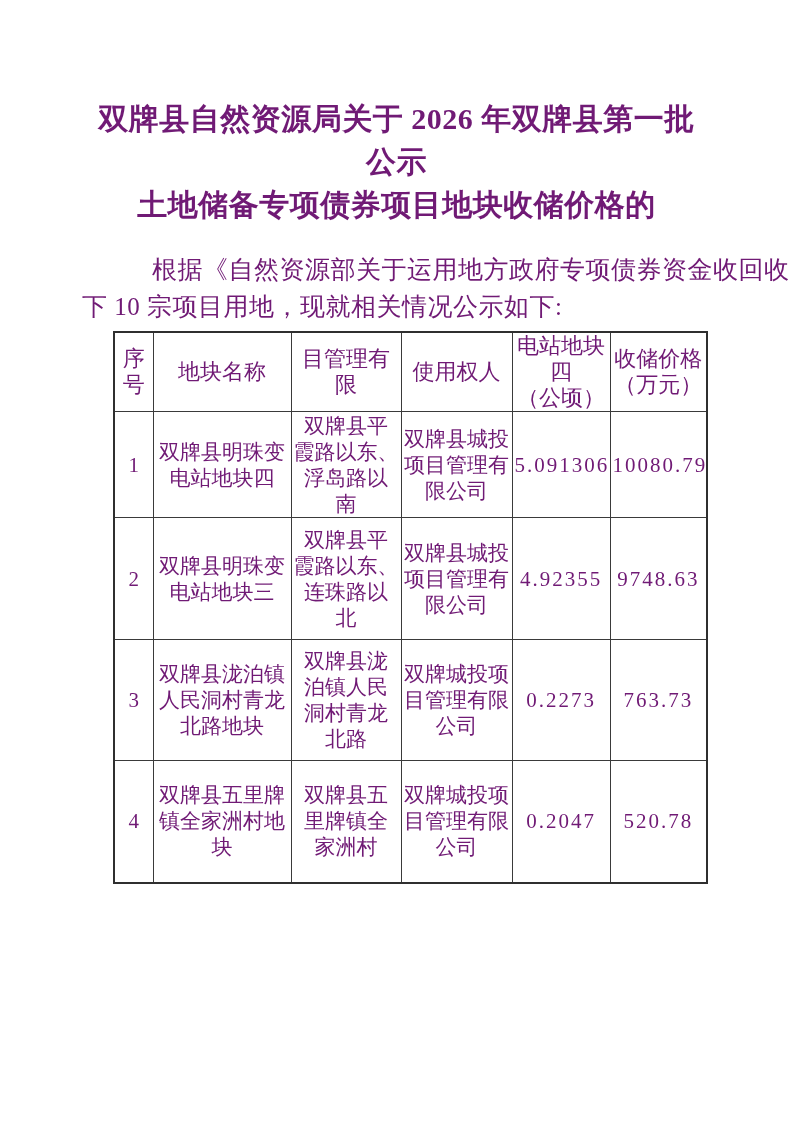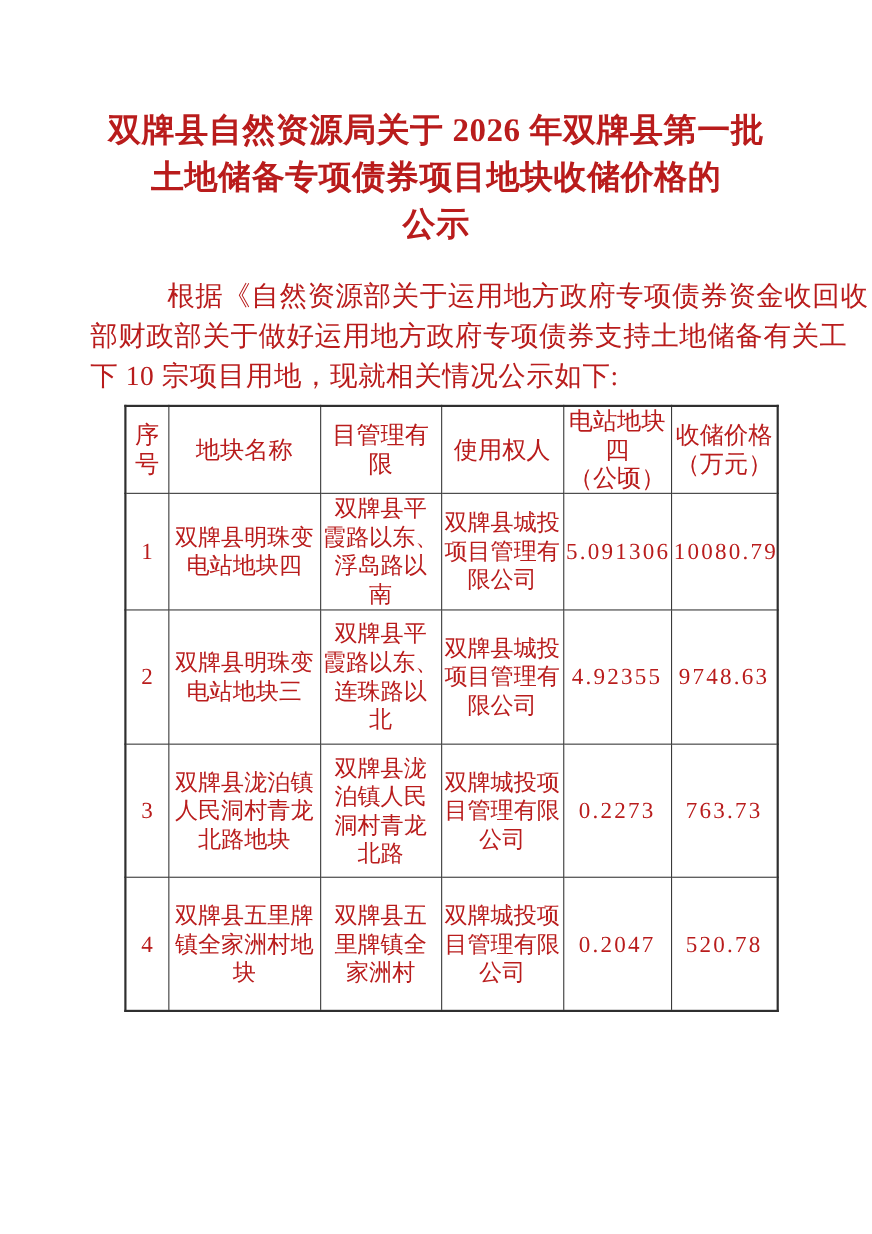--- a/index.html
+++ b/index.html
@@ -6,21 +6,21 @@
     margin: 0;
     padding: 0;
     background: #ffffff;
   }
   .page {
     position: relative;
     width: 793px;
     height: 1122px;
     margin: 0 auto;
     background: #ffffff;
-    color: #b91c1c;
+    color: #701a75;
     font-family: "Liberation Serif", "DejaVu Serif", serif;
     overflow: hidden;
   }
   
   .doc-title {
     margin: 97px 40px 0 40px;
     text-align: center;
     font-size: 30px;
     font-weight: bold;
     line-height: 43px;
@@ -81,27 +81,26 @@
   tr.row-3 { height: 121px; }
   tr.row-4 { height: 122px; }
 </style>
 </head>
 <body>
 
 <div class="page">
 
   <div class="doc-title">
     <div>双牌县自然资源局关于 2026 年双牌县第一批</div>
+    <div>公示</div>
     <div>土地储备专项债券项目地块收储价格的</div>
-    <div>公示</div>
   </div>
 
   <div class="intro">
     <div class="line first">根据《自然资源部关于运用地方政府专项债券资金收回收</div>
-    <div class="line">部财政部关于做好运用地方政府专项债券支持土地储备有关工</div>
     <div class="line last">下 10 宗项目用地，现就相关情况公示如下:</div>
   </div>
 
   <table class="parcels">
     <colgroup>
       <col style="width:39px">
       <col style="width:138px">
       <col style="width:110px">
       <col style="width:111px">
       <col style="width:98px">

